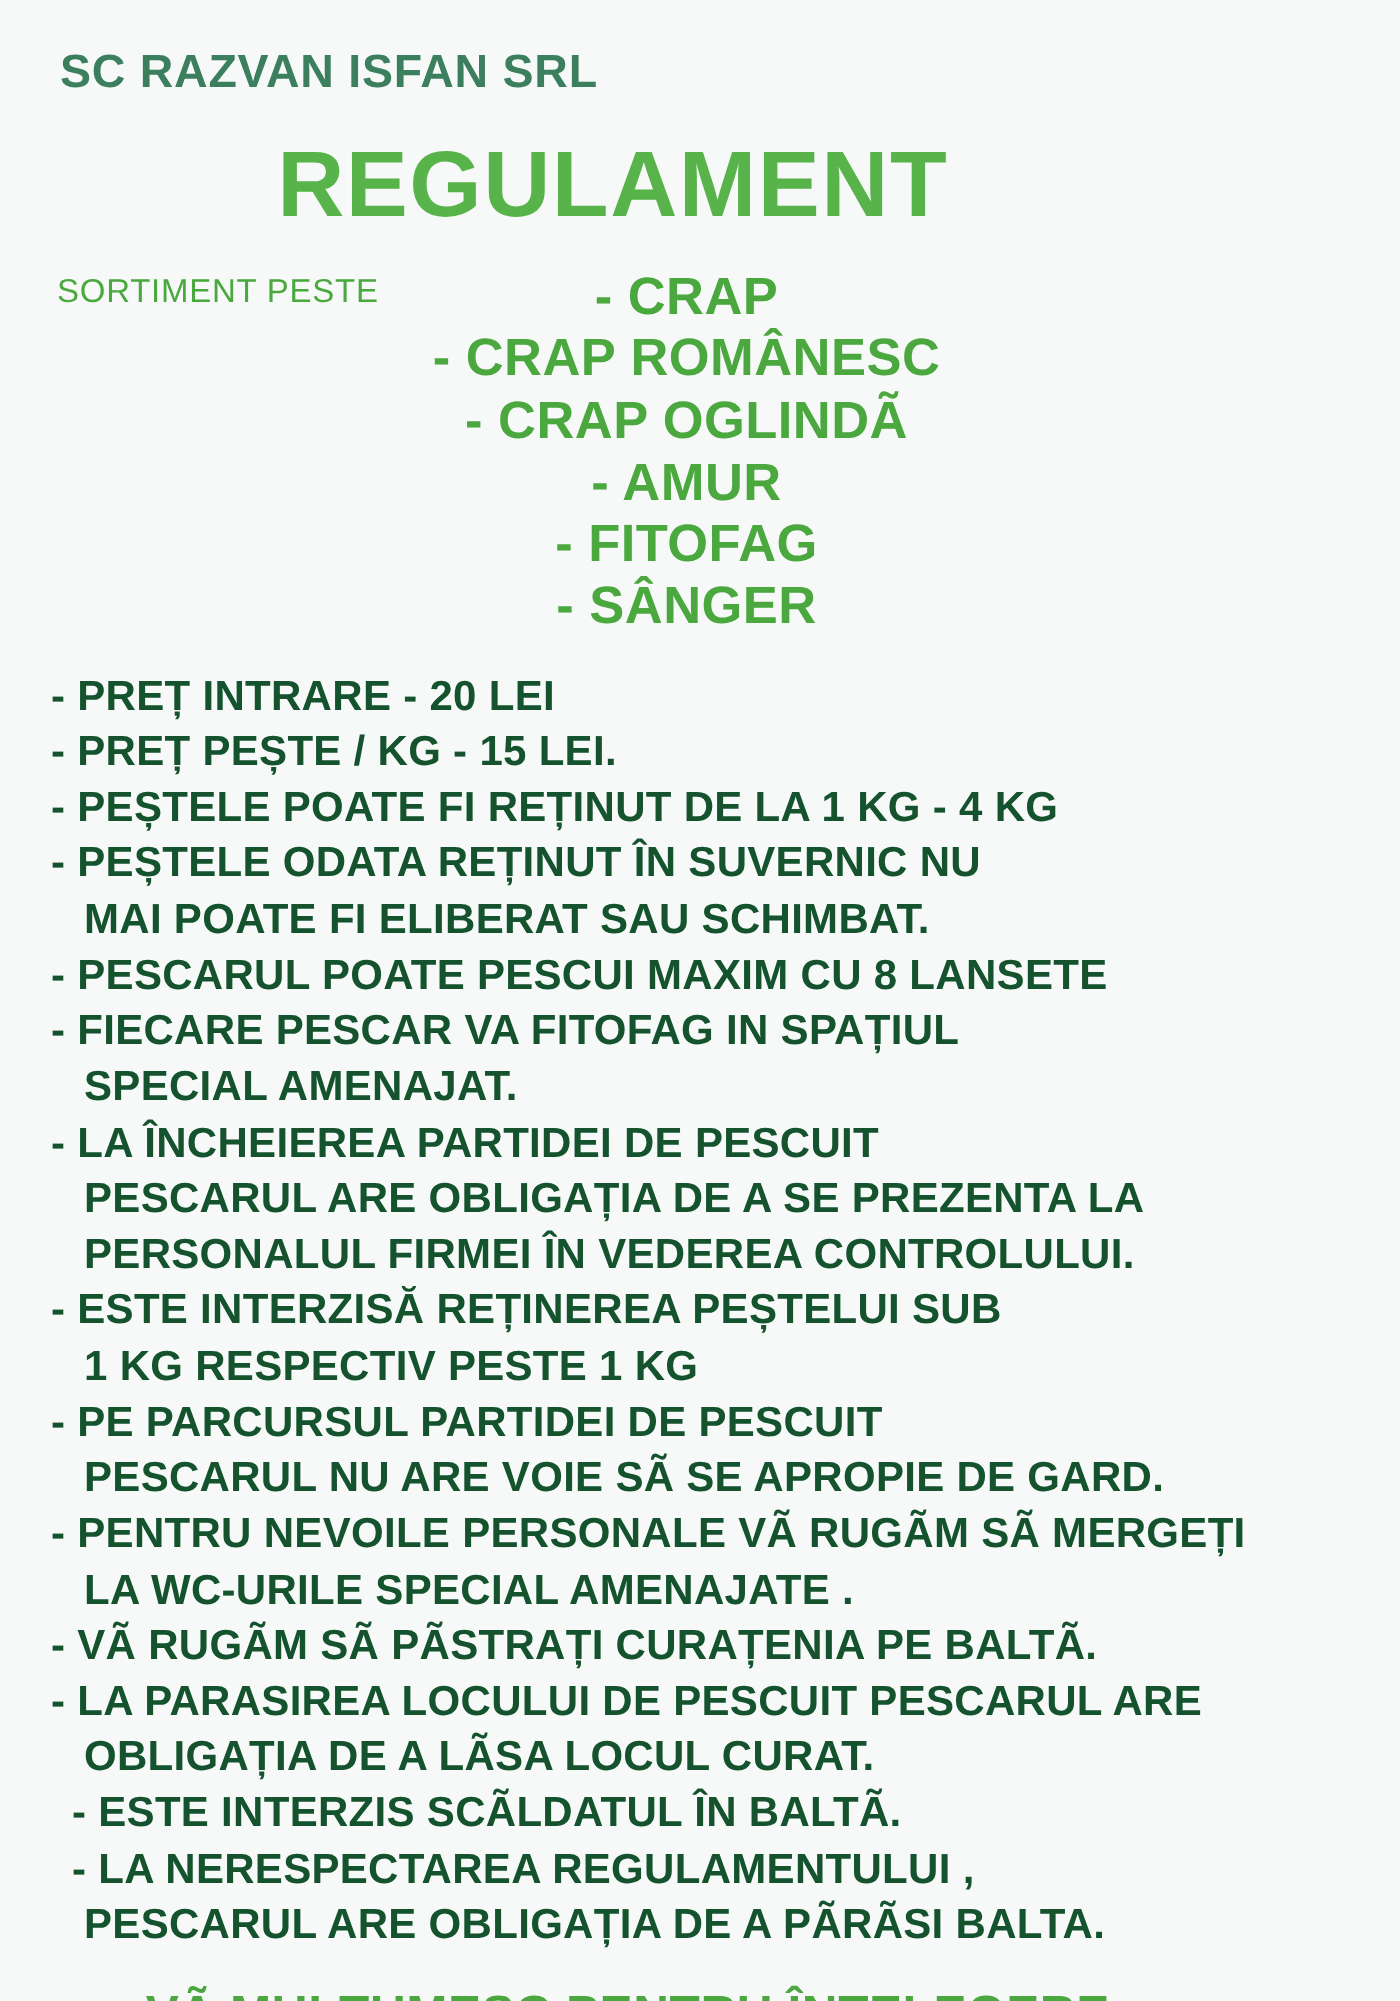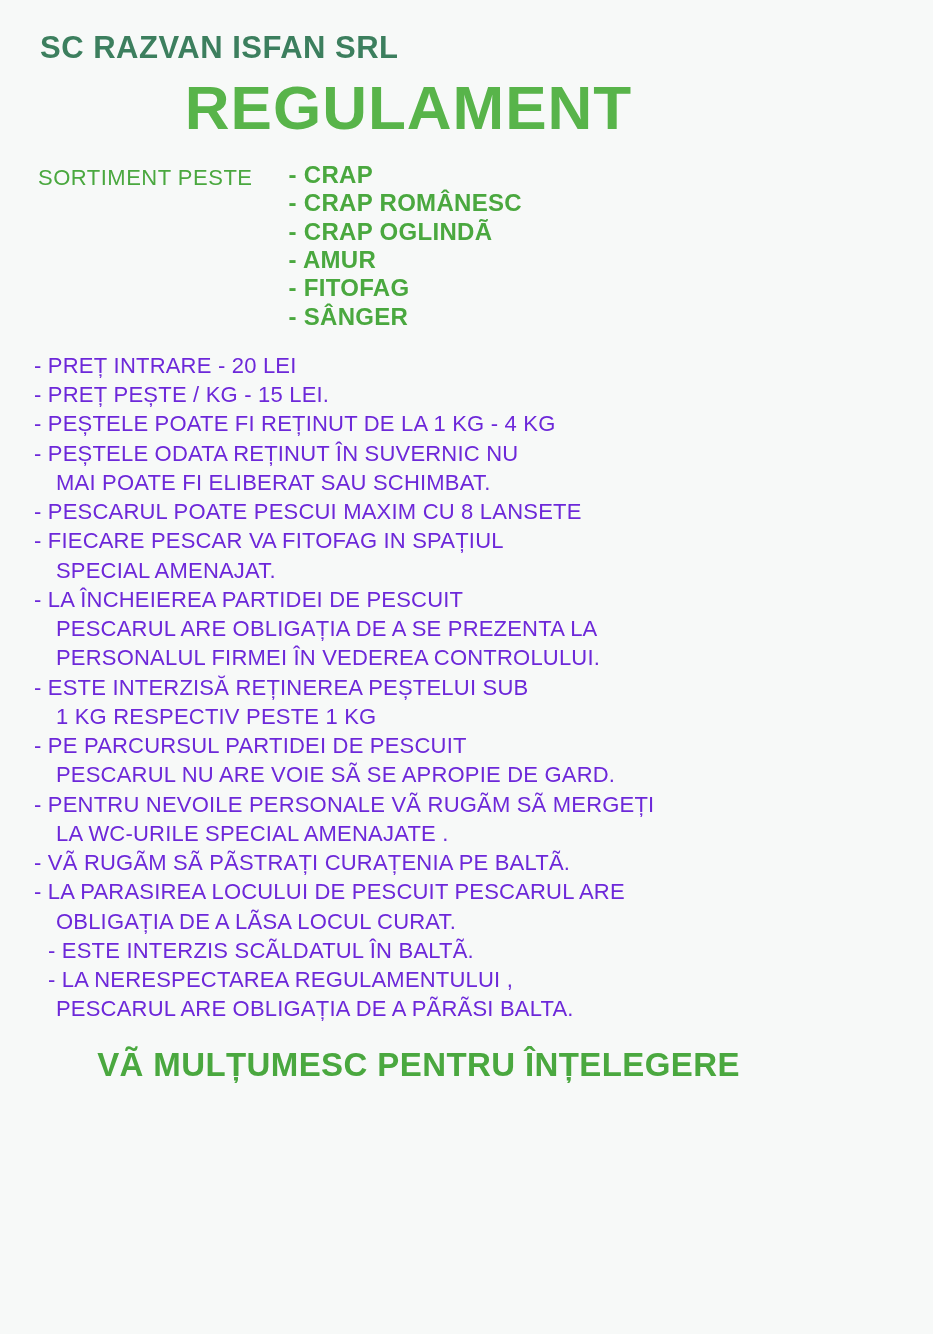--- a/index.html
+++ b/index.html
@@ -29,21 +29,21 @@
     margin: 8px 0 0 6px;
   }
   .title {
     text-align: center;
     font-size: 62px;
     font-weight: bold;
     color: #58b councils;
   }
   .title {
     color: #58b44a;
-    margin: 6px 0 2px 0;
+    margin: 22px 0 2px 0;
     letter-spacing: 1px;
     padding-right: 40px;
   }
   .sortiment-row {
     display: flex;
     align-items: flex-start;
     margin-top: 18px;
   }
   .sortiment-label {
     font-size: 22px;
@@ -53,34 +53,35 @@
     margin-left: 4px;
     white-space: nowrap;
     padding-top: 4px;
   }
   .species-list {
     margin-left: 36px;
     display: flex;
     flex-direction: column;
   }
   .species-item {
-    font-size: 24px;
+    font-size: 35px;
     font-weight: bold;
     color: #4aa83f;
     line-height: 1.18;
     letter-spacing: 0.3px;
     white-space: nowrap;
+    text-align: center;
   }
   .rules {
     margin-top: 20px;
   }
   .rule {
-    font-size: 22px;
-    font-weight: normal;
-    color: #6d28d9;
+    font-size: 28px;
+    font-weight: bold;
+    color: #14532d;
     line-height: 1.33;
     letter-spacing: 0.2px;
     white-space: nowrap;
   }
   .rule.indent {
     padding-left: 22px;
   }
   .rule.indent2 {
     padding-left: 14px;
   }

